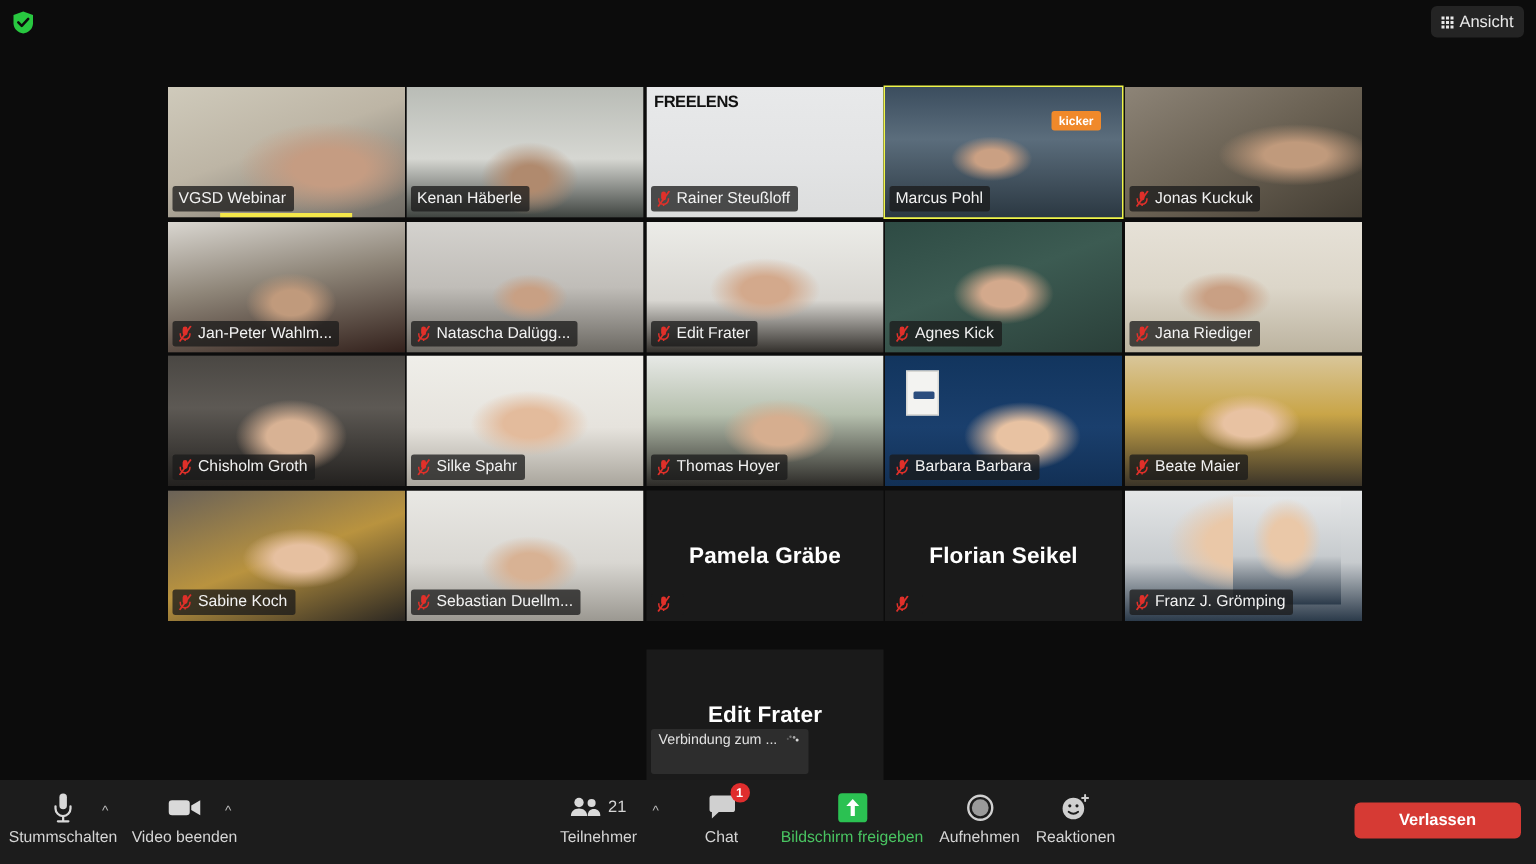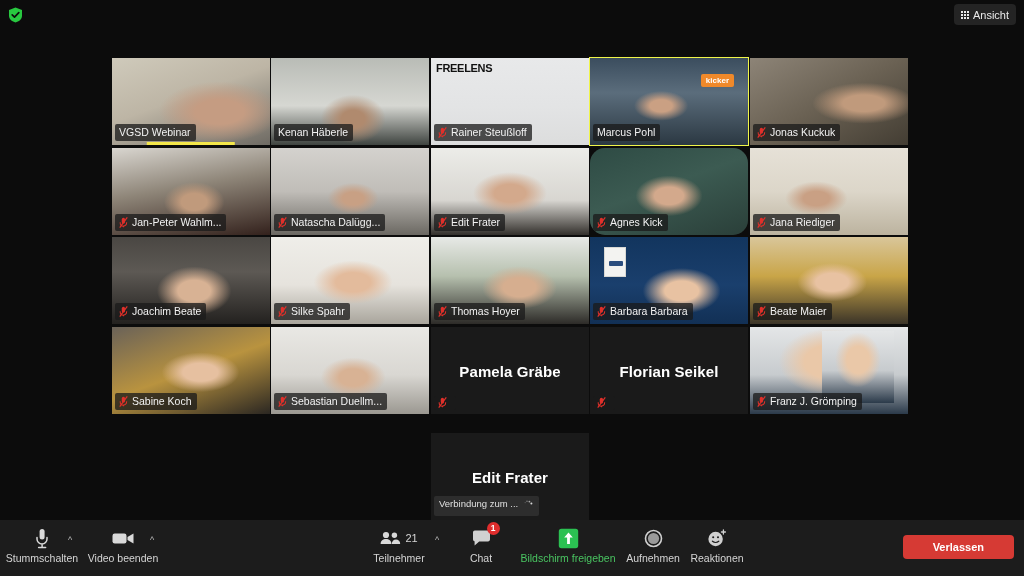--- a/index.html
+++ b/index.html
@@ -100,21 +100,21 @@
     bottom: 0;
     width: 56%; height: 3px;
     background: #f4e74a;
   }
   .connstatus {
     position: absolute;
     left: 3px; bottom: 4px;
     display: flex; align-items: center; gap: 5px;
     background: rgba(48,48,48,0.9);
     border-radius: 2px;
-    padding: 2px 6px 7px 5px;
+    padding: 2px 6px 17px 5px;
     color: #e0e0e0;
     font-size: 9.5px;
     white-space: nowrap;
   }
   .spinner { width: 10px; height: 10px; display: block; }
 
   
   .p1 { background:
       radial-gradient(ellipse at 68% 62%, #c59c82 0 16%, rgba(197,156,130,0) 40%),
       linear-gradient(160deg,#cfcabb 0%,#bdb5a5 45%,#6e6a63 100%); }
@@ -362,21 +362,21 @@
         <div class="nameplate">
           <svg class="muted-ic" viewBox="0 0 9 12">
             <rect x="2.6" y="0.8" width="3.6" height="6.4" rx="1.8" fill="#e0302a"></rect>
             <path d="M0.9 5.6 v0.9 a3.5 3.5 0 0 0 7 0 V5.6" stroke="#e0302a" stroke-width="1.1" fill="none"></path>
             <line x1="4.4" y1="9.6" x2="4.4" y2="11.2" stroke="#e0302a" stroke-width="1.1"></line>
             <line x1="0.4" y1="11.6" x2="8.6" y2="0.4" stroke="#e0302a" stroke-width="1.3"></line>
           </svg>
           <span class="nm">Edit Frater</span>
         </div>
       </div>
-      <div class="tile" style="left: 590px; top: 120px; width: 158px; height: 87px; border-radius: 15px;">
+      <div class="tile" style="left: 590px; top: 120px; width: 158px; height: 87px;">
         <div class="bg p9"></div>
         <div class="nameplate">
           <svg class="muted-ic" viewBox="0 0 9 12">
             <rect x="2.6" y="0.8" width="3.6" height="6.4" rx="1.8" fill="#e0302a"></rect>
             <path d="M0.9 5.6 v0.9 a3.5 3.5 0 0 0 7 0 V5.6" stroke="#e0302a" stroke-width="1.1" fill="none"></path>
             <line x1="4.4" y1="9.6" x2="4.4" y2="11.2" stroke="#e0302a" stroke-width="1.1"></line>
             <line x1="0.4" y1="11.6" x2="8.6" y2="0.4" stroke="#e0302a" stroke-width="1.3"></line>
           </svg>
           <span class="nm">Agnes Kick</span>
         </div>
@@ -395,21 +395,21 @@
       </div>
       <div class="tile" style="left: 112px; top: 209px; width: 158px; height: 87px;">
         <div class="bg p11"></div>
         <div class="nameplate">
           <svg class="muted-ic" viewBox="0 0 9 12">
             <rect x="2.6" y="0.8" width="3.6" height="6.4" rx="1.8" fill="#e0302a"></rect>
             <path d="M0.9 5.6 v0.9 a3.5 3.5 0 0 0 7 0 V5.6" stroke="#e0302a" stroke-width="1.1" fill="none"></path>
             <line x1="4.4" y1="9.6" x2="4.4" y2="11.2" stroke="#e0302a" stroke-width="1.1"></line>
             <line x1="0.4" y1="11.6" x2="8.6" y2="0.4" stroke="#e0302a" stroke-width="1.3"></line>
           </svg>
-          <span class="nm">Joachim Beate</span>
+          <span class="nm">Chisholm Groth</span>
         </div>
       </div>
       <div class="tile" style="left: 271px; top: 209px; width: 158px; height: 87px;">
         <div class="bg p12"></div>
         <div class="nameplate">
           <svg class="muted-ic" viewBox="0 0 9 12">
             <rect x="2.6" y="0.8" width="3.6" height="6.4" rx="1.8" fill="#e0302a"></rect>
             <path d="M0.9 5.6 v0.9 a3.5 3.5 0 0 0 7 0 V5.6" stroke="#e0302a" stroke-width="1.1" fill="none"></path>
             <line x1="4.4" y1="9.6" x2="4.4" y2="11.2" stroke="#e0302a" stroke-width="1.1"></line>
             <line x1="0.4" y1="11.6" x2="8.6" y2="0.4" stroke="#e0302a" stroke-width="1.3"></line>

